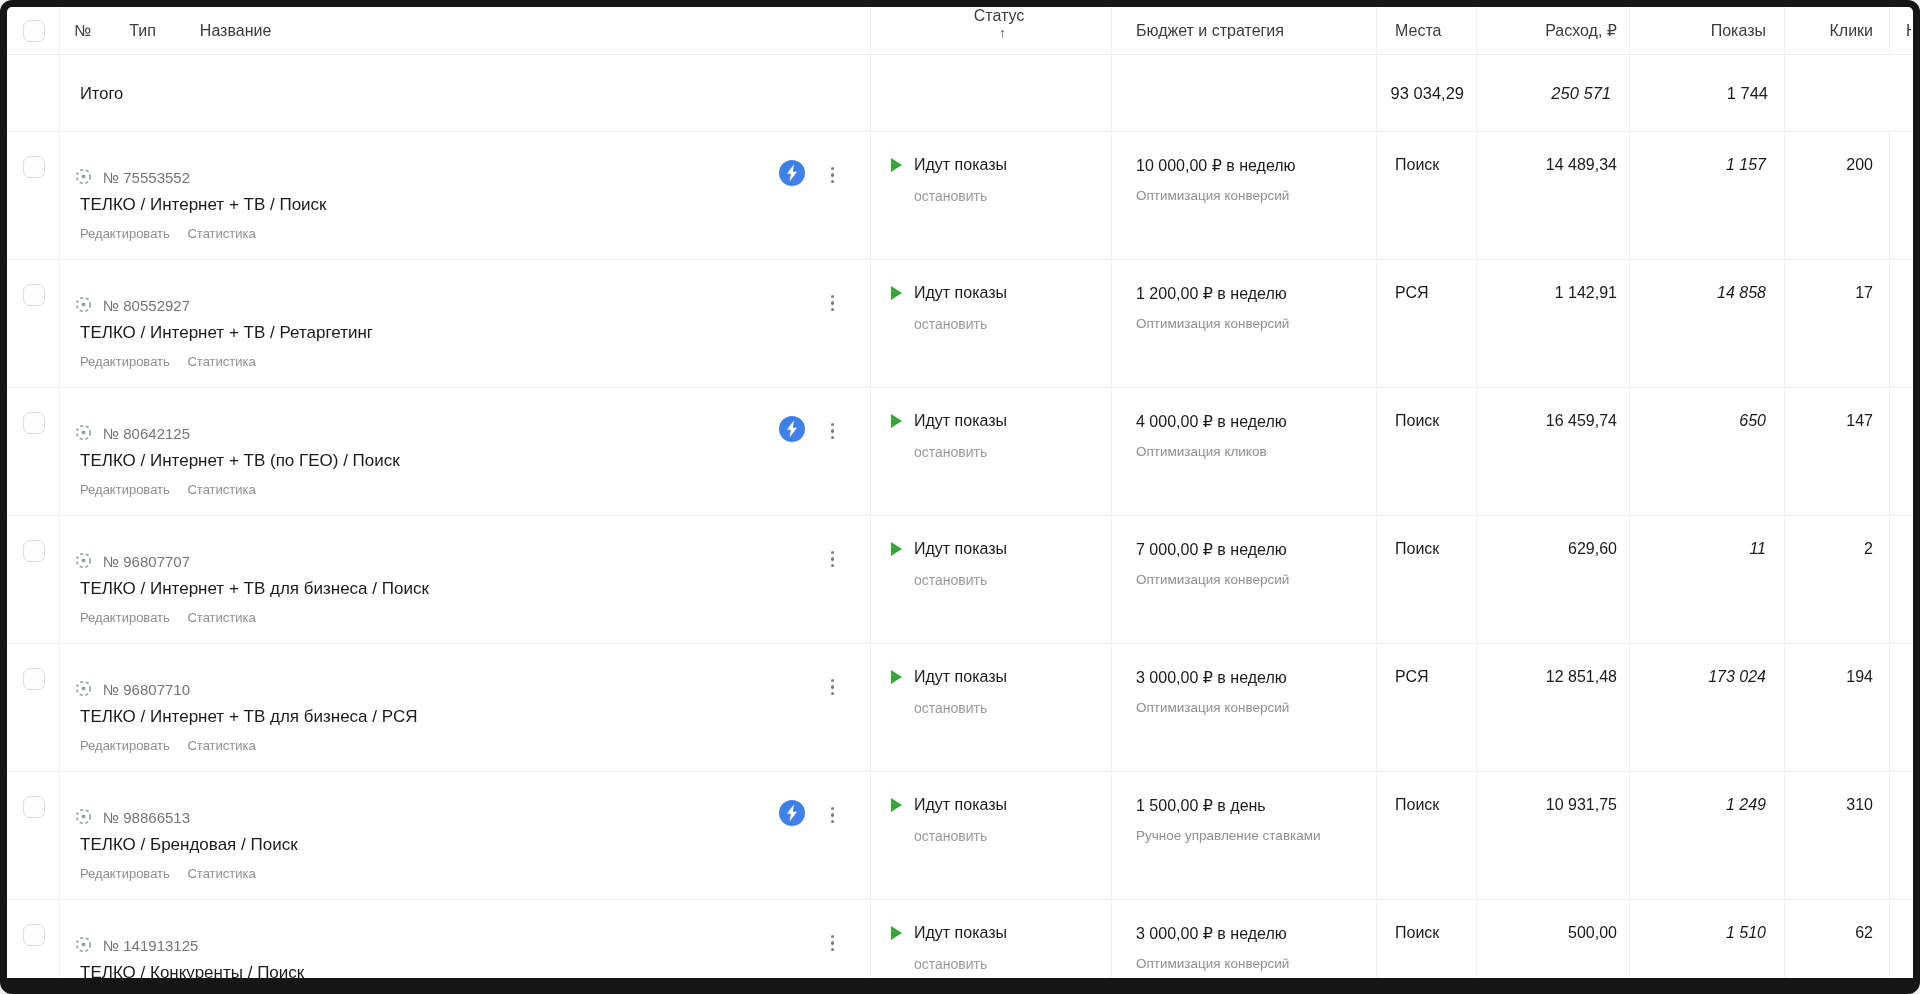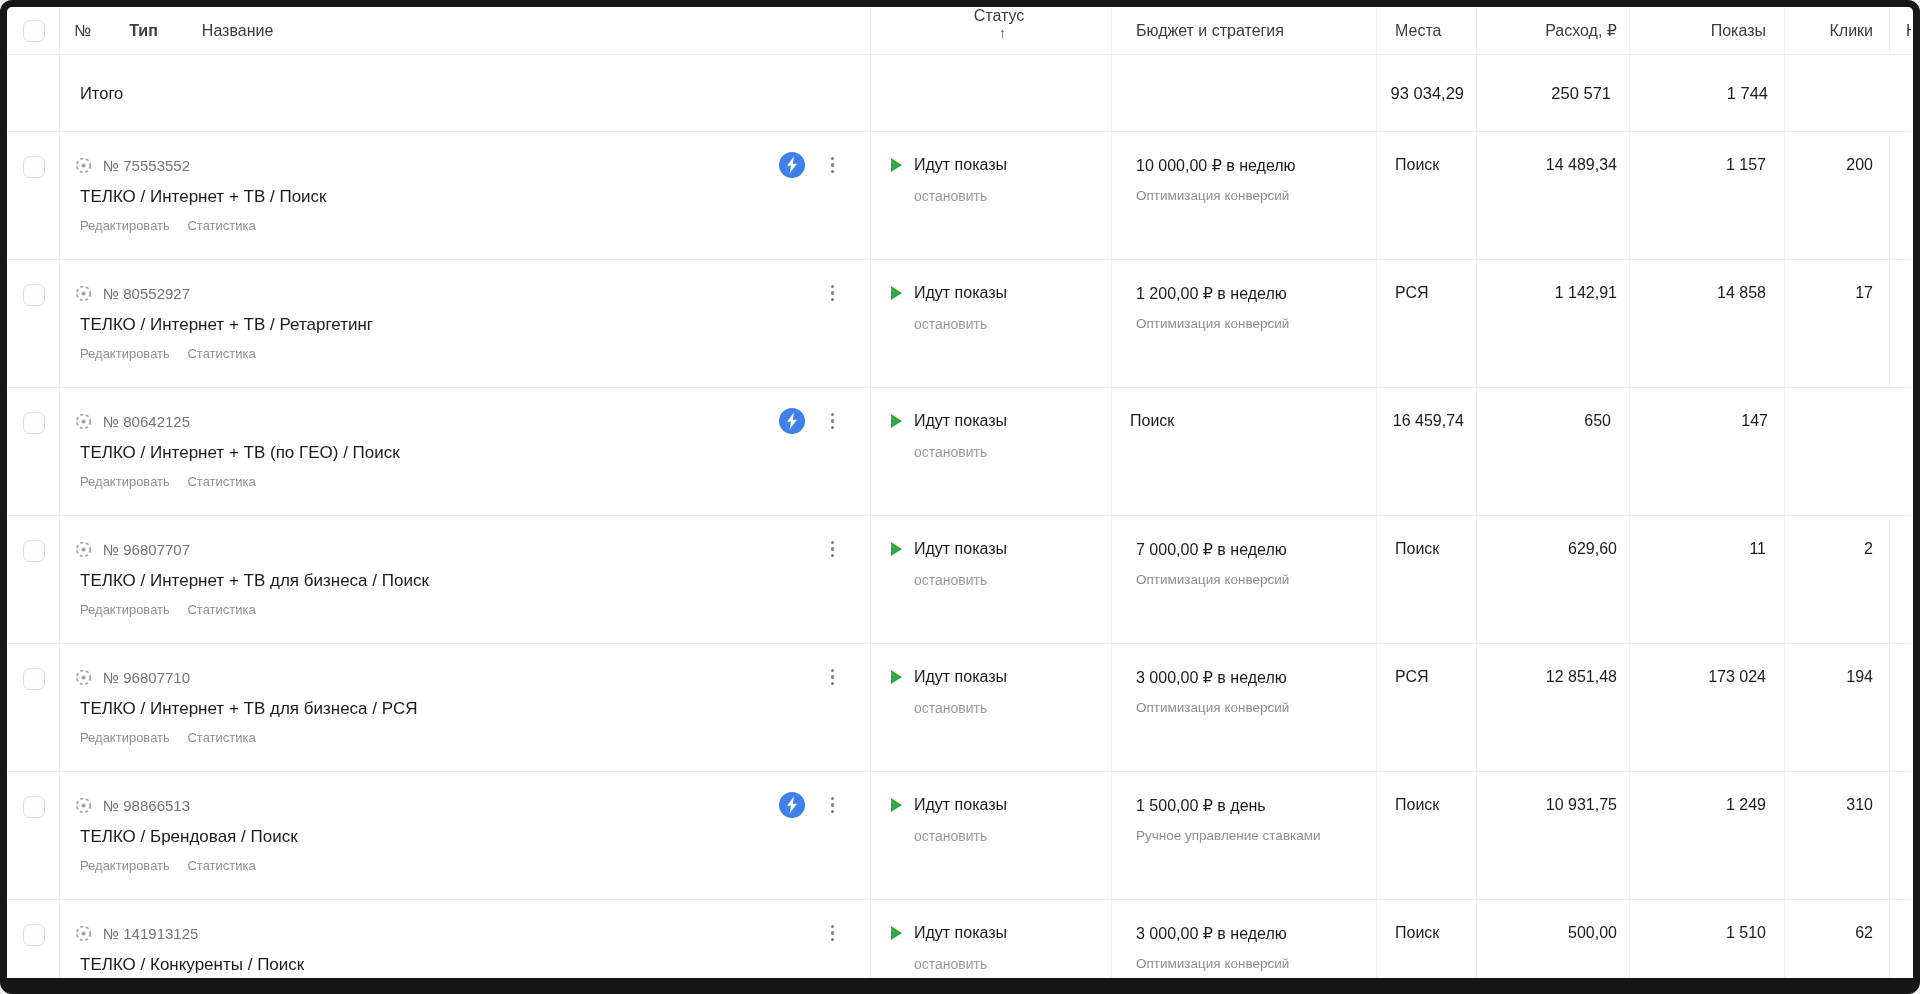--- a/index.html
+++ b/index.html
@@ -28,38 +28,38 @@
     grid-template-columns:52px 811px 241px 265px 100px 153px 155px 105px 22px;
     border-bottom:1px solid var(--line);
   }
   .cell{overflow:hidden;}
   .cell + .cell{border-left:1px solid #f0f0f0;}
   
   .header-row{height:48px;}
   .header-row .cell{display:flex;align-items:center;font-size:16px;color:#3c3c3c;}
   .h-main span{display:inline-block;}
   .h-num{margin-left:14px;}
-  .h-type{margin-left:38px;font-weight:bold;}
+  .h-type{margin-left:38px;}
   .h-name{margin-left:44px;}
   .sort-arrow{font-size:14px;color:#555;margin-left:7px;}
   .right{justify-content:flex-end;text-align:right;}
   
   .totals-row{height:77px;}
   .totals-row .cell{display:flex;align-items:center;font-size:16.5px;}
   .t-label{margin-left:20px;}
   
   .data-row{height:128px;background:#fff;}
   .check-cell{padding:24px 0 0 16px;}
   .header-row .check-cell{padding:0 0 0 16px;}
   .checkbox{
     display:inline-block;width:22px;height:22px;border:1.5px solid #dcdcdc;
     border-radius:7px;background:#fdfdfd;cursor:pointer;
   }
   .main-cell{padding:20px 26px 0 14px;}
-  .line1{display:flex;align-items:center;height:26px;}
+  .line1{display:flex;align-items:flex-end;height:26px;margin-top:8px;}
   .type-icon{width:19px;height:19px;display:inline-flex;flex:none;}
   .camp-num{font-size:15px;color:var(--text-mid);margin-left:10px;white-space:nowrap;}
   .flex-spacer{flex:1;}
   .boost-badge{width:26px;height:26px;display:inline-flex;flex:none;cursor:pointer;margin-right:20px;}
   .kebab{display:inline-flex;flex-direction:column;gap:3px;padding:3px 6px;cursor:pointer;margin-right:4px;}
   .kebab i{width:3.5px;height:3.5px;border-radius:50%;background:#7d7d7d;}
   .camp-name{font-size:17px;color:var(--text-dark);margin:9px 0 0 6px;white-space:nowrap;cursor:pointer;}
   .camp-links{margin:11px 0 0 6px;font-size:13px;color:var(--text-gray);}
   .camp-links span{margin-right:14px;cursor:pointer;}
   .status-cell{padding:24px 0 0 20px;}
@@ -70,21 +70,21 @@
     border-top:7px solid transparent;border-bottom:7px solid transparent;
     margin-right:12px;
   }
   .stop-link{font-size:14px;color:#9a9a9a;margin:14px 0 0 23px;cursor:pointer;white-space:nowrap;}
   .budget-cell{padding:24px 0 0 24px;}
   .budget-main{font-size:16px;white-space:nowrap;}
   .budget-strategy{font-size:13.5px;color:var(--text-gray);margin-top:11px;max-width:195px;line-height:1.45;}
   .totals-row .budget-cell{padding:0 0 0 24px;}
   .places-cell{padding:24px 0 0 18px;font-size:16px;}
   .num-cell{padding:24px 12px 0 0;font-size:16px;text-align:right;white-space:nowrap;}
-  .num-cell.shows{padding-right:18px;}
+  .num-cell.shows{padding-right:18px;font-style:italic;}
   .num-cell.clicks{padding-right:16px;}
   .totals-row .num-cell{display:flex;align-items:center;justify-content:flex-end;padding-top:0;}
   .extra-cell{padding-left:16px;}
 </style>
 </head>
 <body>
 
 <div class="frame">
   <div class="table">
 
@@ -267,20 +267,24 @@
         <span>Статистика</span>
       </div>
     </div>
     <div class="cell status-cell">
       <div class="status-line">
         <span class="play-icon"></span>
         <span>Идут показы</span>
       </div>
       <div class="stop-link">остановить</div>
     </div>
+    <div class="cell budget-cell">
+      <div class="budget-main">4 000,00 ₽ в неделю</div>
+      <div class="budget-strategy">Оптимизация кликов</div>
+    </div>
     <div class="cell places-cell">Поиск</div>
     <div class="cell num-cell">16 459,74</div>
     <div class="cell num-cell shows">650</div>
     <div class="cell num-cell clicks">147</div>
     <div class="cell extra-cell"></div>
   </div>
 
   <div class="row data-row">
     <div class="cell check-cell">
       <span class="checkbox"></span>

